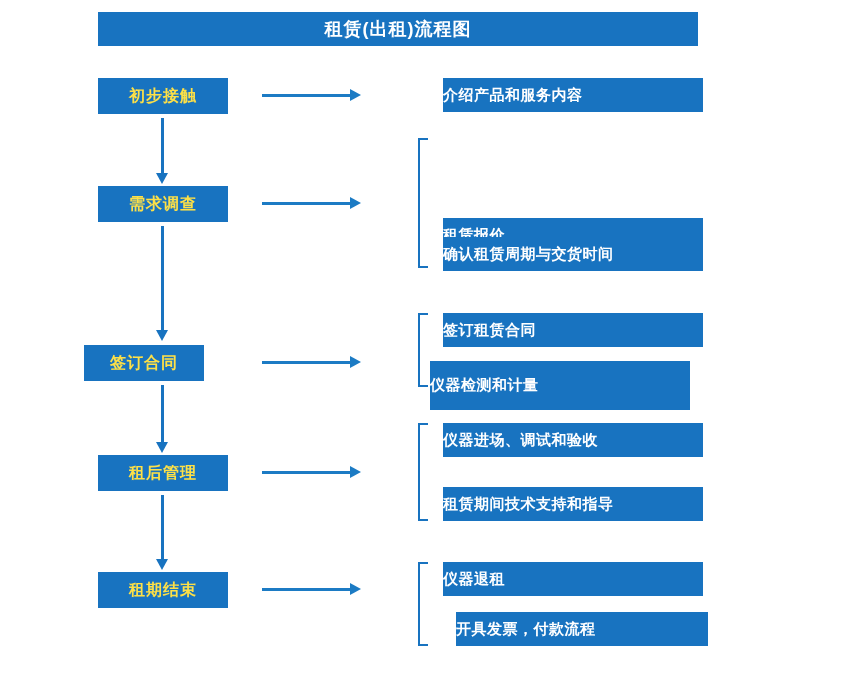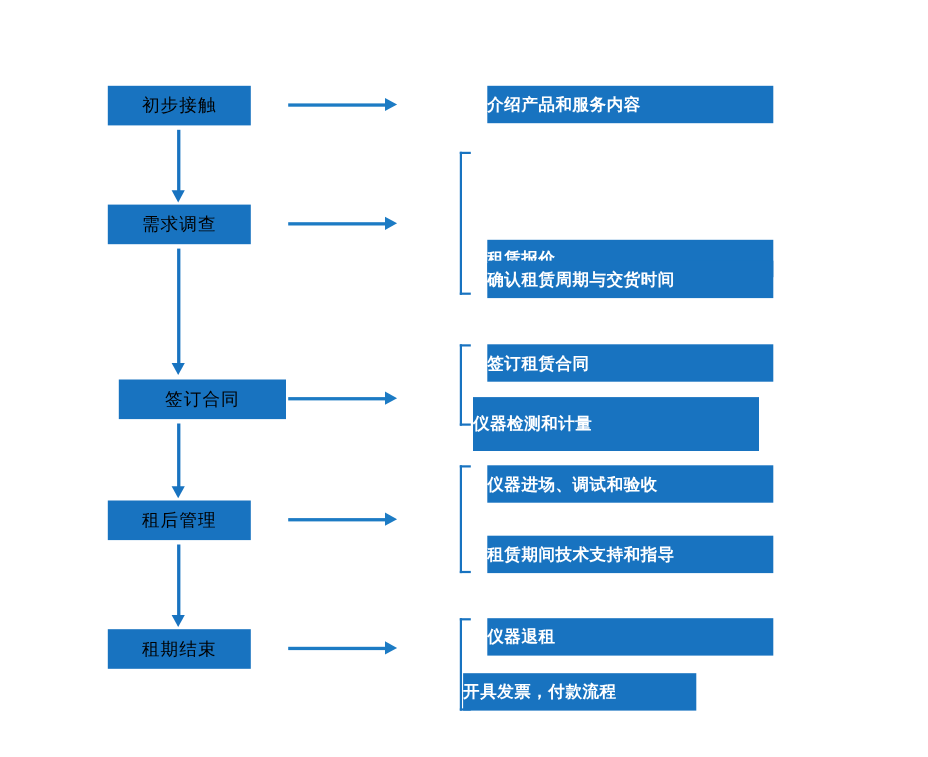--- a/index.html
+++ b/index.html
@@ -30,23 +30,23 @@
     font-size: 18px;
     font-weight: bold;
     display: flex;
     align-items: center;
     justify-content: center;
     letter-spacing: 1px;
   }
   .stage-box {
     position: absolute;
     background: #1873c0;
-    color: #000000;
+    color: #fde047;
     font-size: 16px;
-    font-weight: normal;
+    font-weight: bold;
     display: flex;
     align-items: center;
     justify-content: center;
     letter-spacing: 1px;
   }
   .task-box {
     position: absolute;
     background: #1873c0;
     color: #ffffff;
     font-size: 15px;
@@ -95,24 +95,25 @@
     border-bottom: 2px solid #1873c0;
     width: 10px;
     box-sizing: border-box;
   }
 </style>
 </head>
 <body>
 
 <div id="diagram">
 
+  <div class="title-bar">租赁(出租)流程图</div>
 
   <div class="stage-box" style="left:98px; top:78px; width:130px; height:36px;">初步接触</div>
   <div class="stage-box" style="left:98px; top:186px; width:130px; height:36px;">需求调查</div>
-  <div class="stage-box" style="left:108px; top:345px; width:152px; height:36px;">签订合同</div>
+  <div class="stage-box" style="left:84px; top:345px; width:120px; height:36px;">签订合同</div>
   <div class="stage-box" style="left:98px; top:455px; width:130px; height:36px;">租后管理</div>
   <div class="stage-box" style="left:98px; top:572px; width:130px; height:36px;">租期结束</div>
 
   <div class="v-arrow" style="left:161px; top:118px; height:56px;"></div>
   <div class="v-arrow" style="left:161px; top:226px; height:105px;"></div>
   <div class="v-arrow" style="left:161px; top:385px; height:58px;"></div>
   <div class="v-arrow" style="left:161px; top:495px; height:65px;"></div>
 
   <div class="h-arrow" style="left:262px; top:94px; width:88px;"></div>
   <div class="h-arrow" style="left:262px; top:202px; width:88px;"></div>
@@ -130,15 +131,15 @@
   <div class="task-box" style="left:443px; top:186px; width:260px; height:34px;margin-top:32px;">租赁报价</div>
   <div class="task-box" style="left:443px; top:237px; width:260px; height:34px;">确认租赁周期与交货时间</div>
 
   <div class="task-box" style="left:443px; top:313px; width:260px; height:34px;">签订租赁合同</div>
   <div class="task-box" style="left:430px; top:361px; width:260px; height:49px;">仪器检测和计量</div>
 
   <div class="task-box" style="left:443px; top:423px; width:260px; height:34px;">仪器进场、调试和验收</div>
   <div class="task-box" style="left:443px; top:487px; width:260px; height:34px;">租赁期间技术支持和指导</div>
 
   <div class="task-box" style="left:443px; top:562px; width:260px; height:34px;">仪器退租</div>
-  <div class="task-box" style="left:421px; top:612px; width:212px; height:34px;">开具发票，付款流程</div>
+  <div class="task-box" style="left:456px; top:612px; width:252px; height:34px;">开具发票，付款流程</div>
 
 </div>
 
 </body></html>

